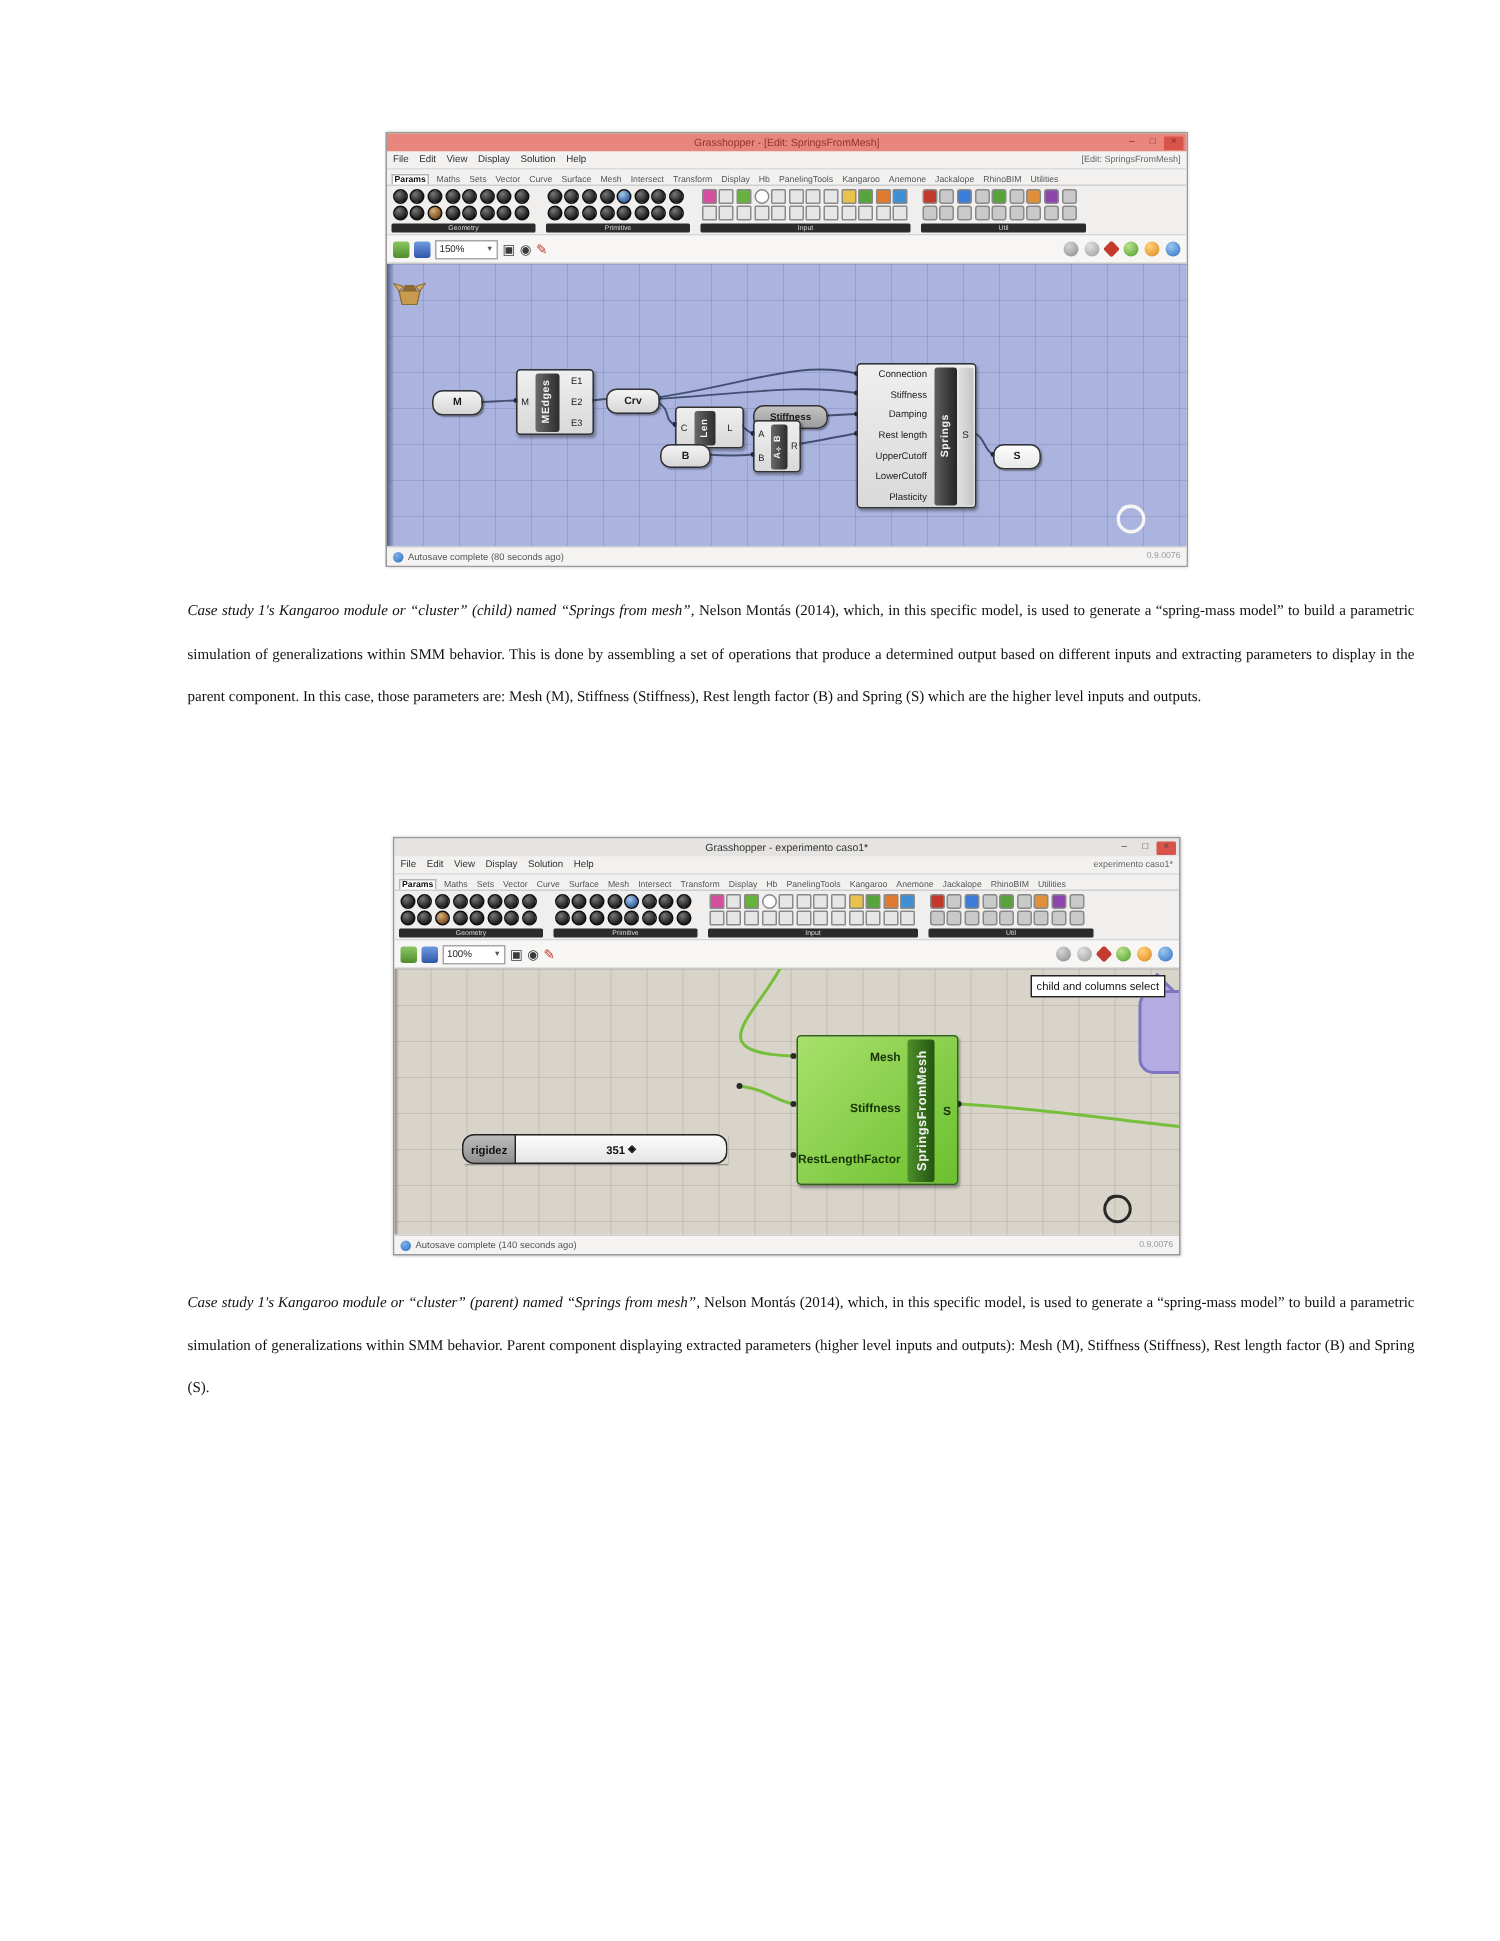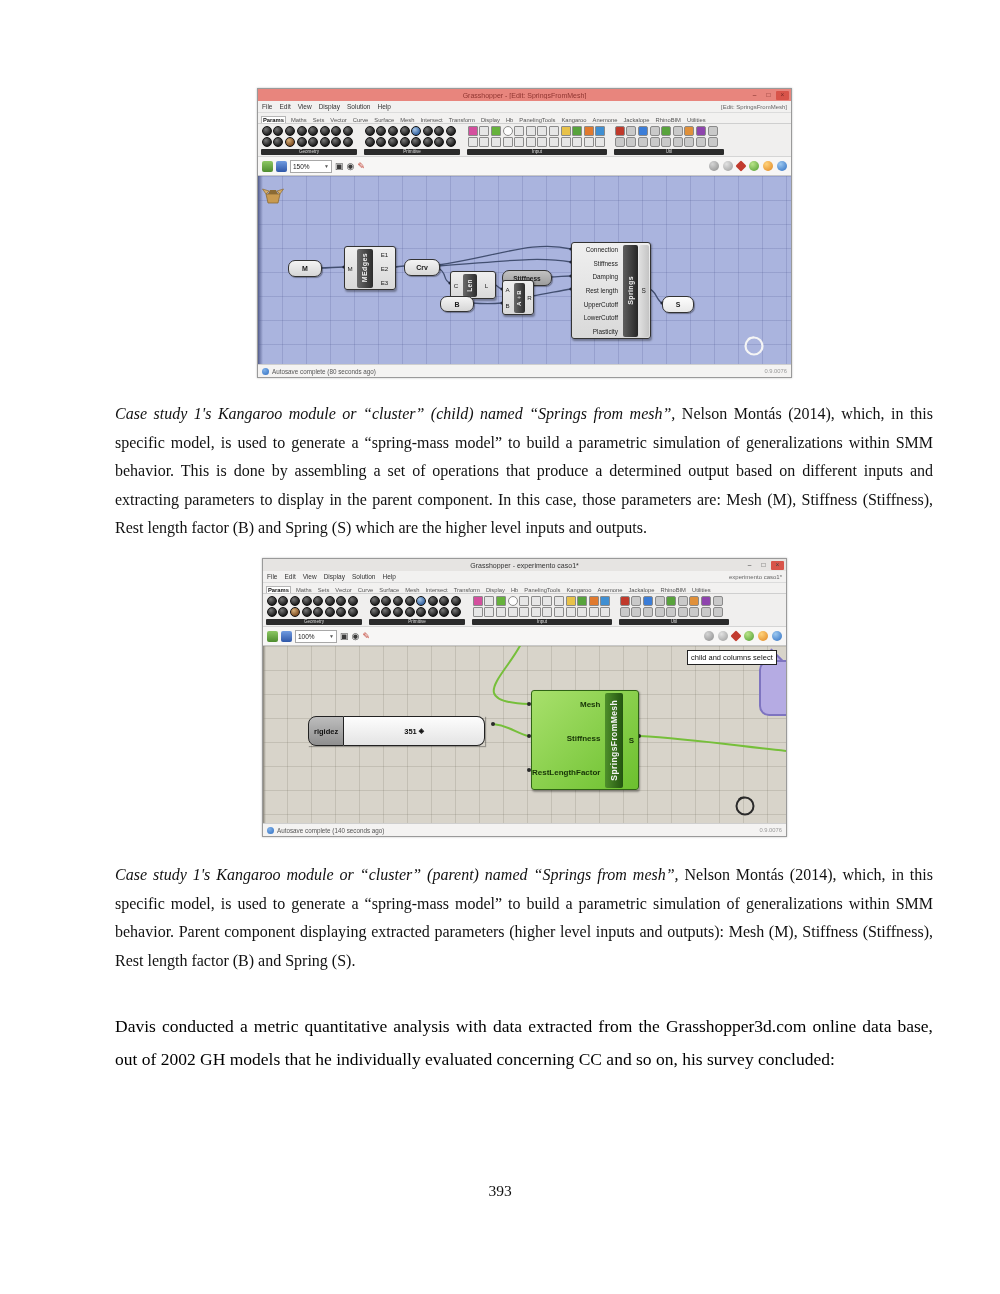--- a/index.html
+++ b/index.html
@@ -113,43 +113,43 @@
   .cl-scol{display:flex;align-items:center;justify-content:center;background:linear-gradient(90deg,#e0e0e0,#c4c4c4);
            font-size:6.5px;color:#222;border-radius:2px;margin:1.5px 1.5px 1.5px 0;}
 
   .gh-green{background:linear-gradient(135deg,#a8e06c,#6cc02e);border:1px solid #2f6414;}
   .gh-green .gh-bar{background:linear-gradient(90deg,#4e8f2a,#235410);}
   .sfm-ins{display:flex;flex-direction:column;justify-content:space-between;align-items:flex-end;
            padding:9px 3px 12px 0;font-size:8px;color:#173307;font-weight:bold;flex:1;}
   .sfm-scol{display:flex;align-items:center;justify-content:center;font-size:8px;font-weight:bold;
             color:#173307;width:14px;}
 
-  .slider{position:absolute;display:flex;height:30px;box-shadow:1px 1px 1px rgba(0,0,0,.3);}
+  .slider{position:absolute;display:flex;height:20px;box-shadow:1px 1px 1px rgba(0,0,0,.3);margin-top:40px;}
   .slider-name{background:linear-gradient(#bdbdbd,#8f8f8f);border:1px solid #222;
                border-radius:8px 0 0 8px;font-size:7.5px;font-weight:bold;display:flex;
                align-items:center;padding:0 5px;color:#111;}
   .slider-track{width:140px;background:linear-gradient(#fdfdfd,#e4e4e4);border:1px solid #222;
                 border-left:none;border-radius:0 8px 8px 0;display:flex;align-items:center;
                 justify-content:center;font-size:7.5px;font-weight:bold;gap:2px;color:#111;}
   .knob{font-size:7px;color:#111;}
 
   .canvas-note{position:absolute;background:#fff;border:1px solid #222;font-size:7.5px;
                padding:0 3px;line-height:13px;color:#111;white-space:nowrap;}
   .blob{position:absolute;background:#b5abe3;border:2px solid #7e74c0;border-radius:10px;}
   .blob-peak{position:absolute;background:#b5abe3;border:2px solid #7e74c0;transform:rotate(45deg);}
 
   .statusbar{height:12px;background:#f4f3f2;display:flex;align-items:center;padding:0 4px;
              font-size:6.3px;color:#555;border-top:1px solid #cfcfcf;flex:none;}
   .status-ic{width:7px;height:7px;border-radius:50%;background:radial-gradient(circle at 35% 30%,#7fb0e8,#2f6fc2);
              margin-right:3px;flex:none;}
   .status-right{margin-left:auto;color:#999;font-size:5.8px;}
 
   
-  .cap{position:absolute;left:115px;width:818px;font-family:"Liberation Serif",serif;
-       font-size:16px;line-height:28.5px;color:#111;text-align:justify;}
+  .cap{position:absolute;left:125px;width:818px;font-family:"Liberation Serif",serif;
+       font-size:10px;line-height:28.5px;color:#111;text-align:justify;}
   .cap .lead{font-style:italic;}
   .bodytxt{position:absolute;left:115px;width:818px;font-family:"Liberation Serif",serif;
            font-size:17.5px;line-height:33.5px;color:#000;text-align:justify;}
   .quote{position:absolute;left:113px;width:830px;font-family:"Liberation Serif",serif;
          font-size:17.5px;font-style:italic;color:#111;}
   .pageno{position:absolute;left:0;width:100%;top:1182px;text-align:center;
           font-family:"Liberation Serif",serif;font-size:15.5px;color:#111;}
 </style>
 </head>
 <body>
@@ -629,18 +629,16 @@
 
     <div class="statusbar">
       <span class="status-ic"></span>
       <span>Autosave complete (140 seconds ago)</span>
       <span class="status-right">0.9.0076</span>
     </div>
   </div>
 
   <p class="cap" style="top:845px;"><span class="lead">Case study 1's Kangaroo module or “cluster” (parent) named “Springs from mesh”,</span><span> Nelson Montás (2014), which, in this specific model, is used to generate a “spring-mass model” to build a parametric simulation of generalizations within SMM behavior. Parent component displaying extracted parameters (higher level inputs and outputs): Mesh (M), Stiffness (Stiffness), Rest length factor (B) and Spring (S).</span></p>
 
-  <p class="bodytxt" style="top:992px;">Davis conducted a metric quantitative analysis with data extracted from the Grasshopper3d.com online data base, out of 2002 GH models that he individually evaluated concerning CC and so on, his survey concluded:</p>
-
-
-  <div class="pageno">393</div>
+
+
 
 </div>
 
 </body></html>

